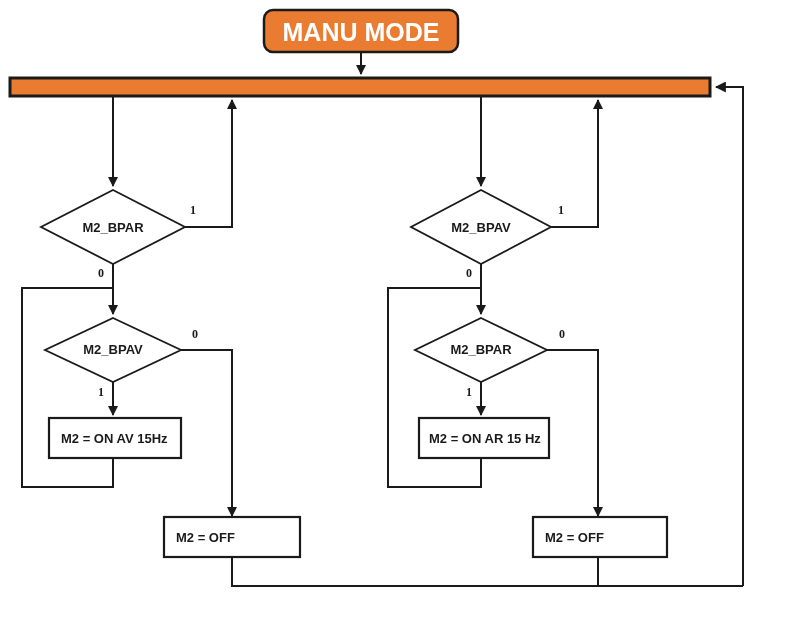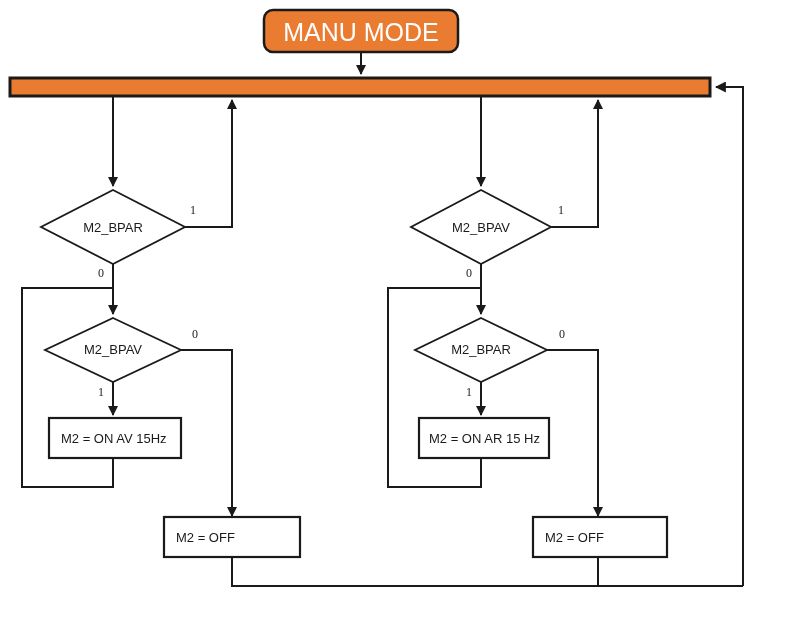--- a/index.html
+++ b/index.html
@@ -10,20 +10,21 @@
   }
   body {
     font-family: "Liberation Sans", sans-serif;
   }
   #canvas {
     position: relative;
     width: 792px;
     height: 621px;
     background: #ffffff;
     overflow: hidden;
+    font-weight: bold;
   }
   #canvas svg {
     position: absolute;
     top: 0;
     left: 0;
     width: 792px;
     height: 621px;
   }
   .node-text {
     font-family: "Liberation Sans", sans-serif;

